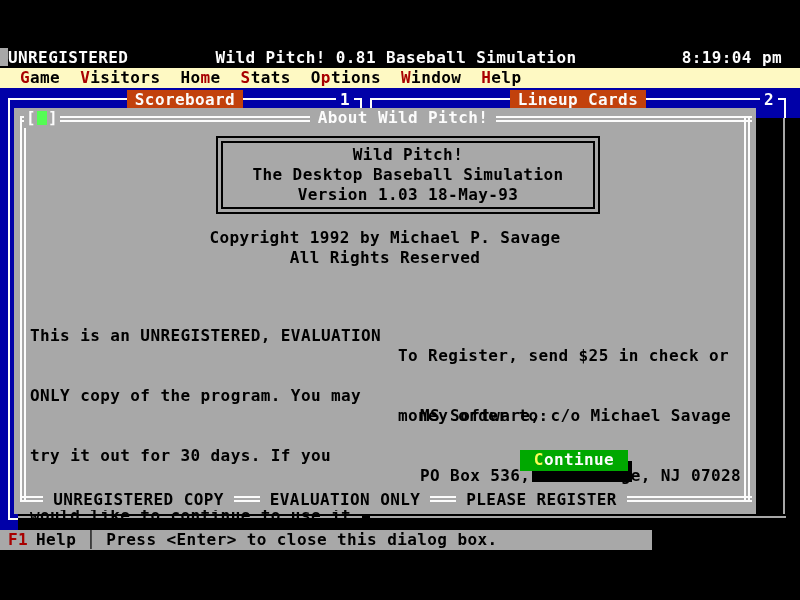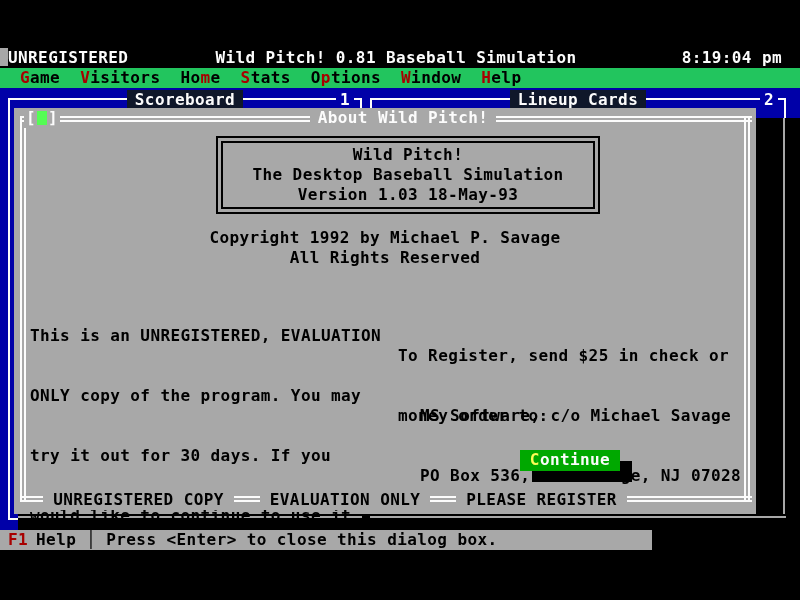--- a/index.html
+++ b/index.html
@@ -10,30 +10,30 @@
     color:#000;
   }
   .abs{position:absolute;}
   
   .titlebar{left:0;top:48px;width:792px;height:20px;background:#000;color:#fcfcfc;}
   .titlebar .tleft{position:absolute;left:8px;top:0;}
   .titlebar .tcenter{position:absolute;left:0;right:0;top:0;text-align:center;}
   .titlebar .tright{position:absolute;right:10px;top:0;}
   .mouseblock{left:0;top:48px;width:8px;height:18px;background:#a8a8a8;}
   
-  .menubar{left:0;top:68px;width:800px;height:20px;background:#22c55e;display:flex;gap:20px;padding-left:20px;box-sizing:border-box;}
+  .menubar{left:0;top:68px;width:800px;height:20px;background:#fef9c3;display:flex;gap:20px;padding-left:20px;box-sizing:border-box;}
   .menu-item{white-space:pre;cursor:default;}
   .hotkey{color:#a80000;}
   
   .desktop{left:0;top:88px;width:800px;height:442px;background:#0000a8;}
   .winframe{position:absolute;border:2px solid #fcfcfc;box-sizing:border-box;}
   .win-sb{left:8px;top:98px;width:354px;height:422px;}
   .win-lc{left:370px;top:98px;width:416px;height:422px;}
   .wintitle{position:absolute;top:-10px;left:0;right:0;text-align:center;pointer-events:auto;}
-  .wintitle span{background:#0f172a;color:#fcfcfc;padding:0 8px;}
+  .wintitle span{background:#c2410c;color:#fcfcfc;padding:0 8px;}
   .winnum{position:absolute;top:-10px;right:6px;background:#0000a8;color:#fcfcfc;padding:0 4px;}
   
   .shadow-right{left:756px;top:118px;width:44px;height:412px;background:#000;}
   .shadow-right .vline{position:absolute;left:27px;top:0;width:2px;height:396px;background:#a8a8a8;}
   .shadow-bottom{left:18px;top:514px;width:782px;height:16px;background:#000;}
   .shadow-bottom .hl1{position:absolute;left:0;top:2px;width:344px;height:2px;background:#a8a8a8;}
   .shadow-bottom .hl2{position:absolute;left:352px;top:2px;width:416px;height:2px;background:#a8a8a8;}
   
   .dialog{left:14px;top:108px;width:742px;height:406px;background:#a8a8a8;}
   .dlg-line{position:absolute;background:#fcfcfc;}
@@ -51,21 +51,21 @@
   .closeglyph{display:inline-block;width:10px;height:14px;background:#54fc54;margin:0 1px;}
   
   .aboutbox{position:absolute;left:202px;top:28px;width:384px;height:78px;border:2px solid #000;box-sizing:border-box;text-align:center;padding-top:7px;}
   .aboutbox:after{content:"";position:absolute;inset:3px;border:2px solid #000;pointer-events:none;}
   .copyright{position:absolute;left:0;top:120px;width:742px;text-align:center;}
   .leftcol{position:absolute;left:16px;top:178px;white-space:pre;}
   .regcol{position:absolute;left:384px;top:198px;white-space:pre;}
   .addrcol{position:absolute;left:406px;top:258px;white-space:pre;}
   
   .btn-shadow{position:absolute;left:518px;top:353px;width:100px;height:21px;background:#000;}
-  .continue{position:absolute;left:506px;top:342px;width:100px;height:21px;background:#00a800;color:#fcfcfc;text-align:center;cursor:pointer;z-index:2;}
+  .continue{position:absolute;left:506px;top:342px;width:108px;height:21px;background:#00a800;color:#fcfcfc;text-align:center;cursor:pointer;z-index:2;}
   .continue .hotkey{color:#fcfc54;}
   
   .badges{position:absolute;left:0;top:382px;width:642px;height:20px;display:flex;justify-content:center;gap:26px;z-index:2;}
   .badges span{background:#a8a8a8;padding:0 10px;}
   
   .statusbar{left:0;top:530px;width:652px;height:20px;background:#a8a8a8;display:flex;padding-left:8px;box-sizing:border-box;}
   .statusbar .sep{margin:0 10px;}
   .statusbar .fk{color:#a80000;margin-right:8px;}
 </style>
 </head>

